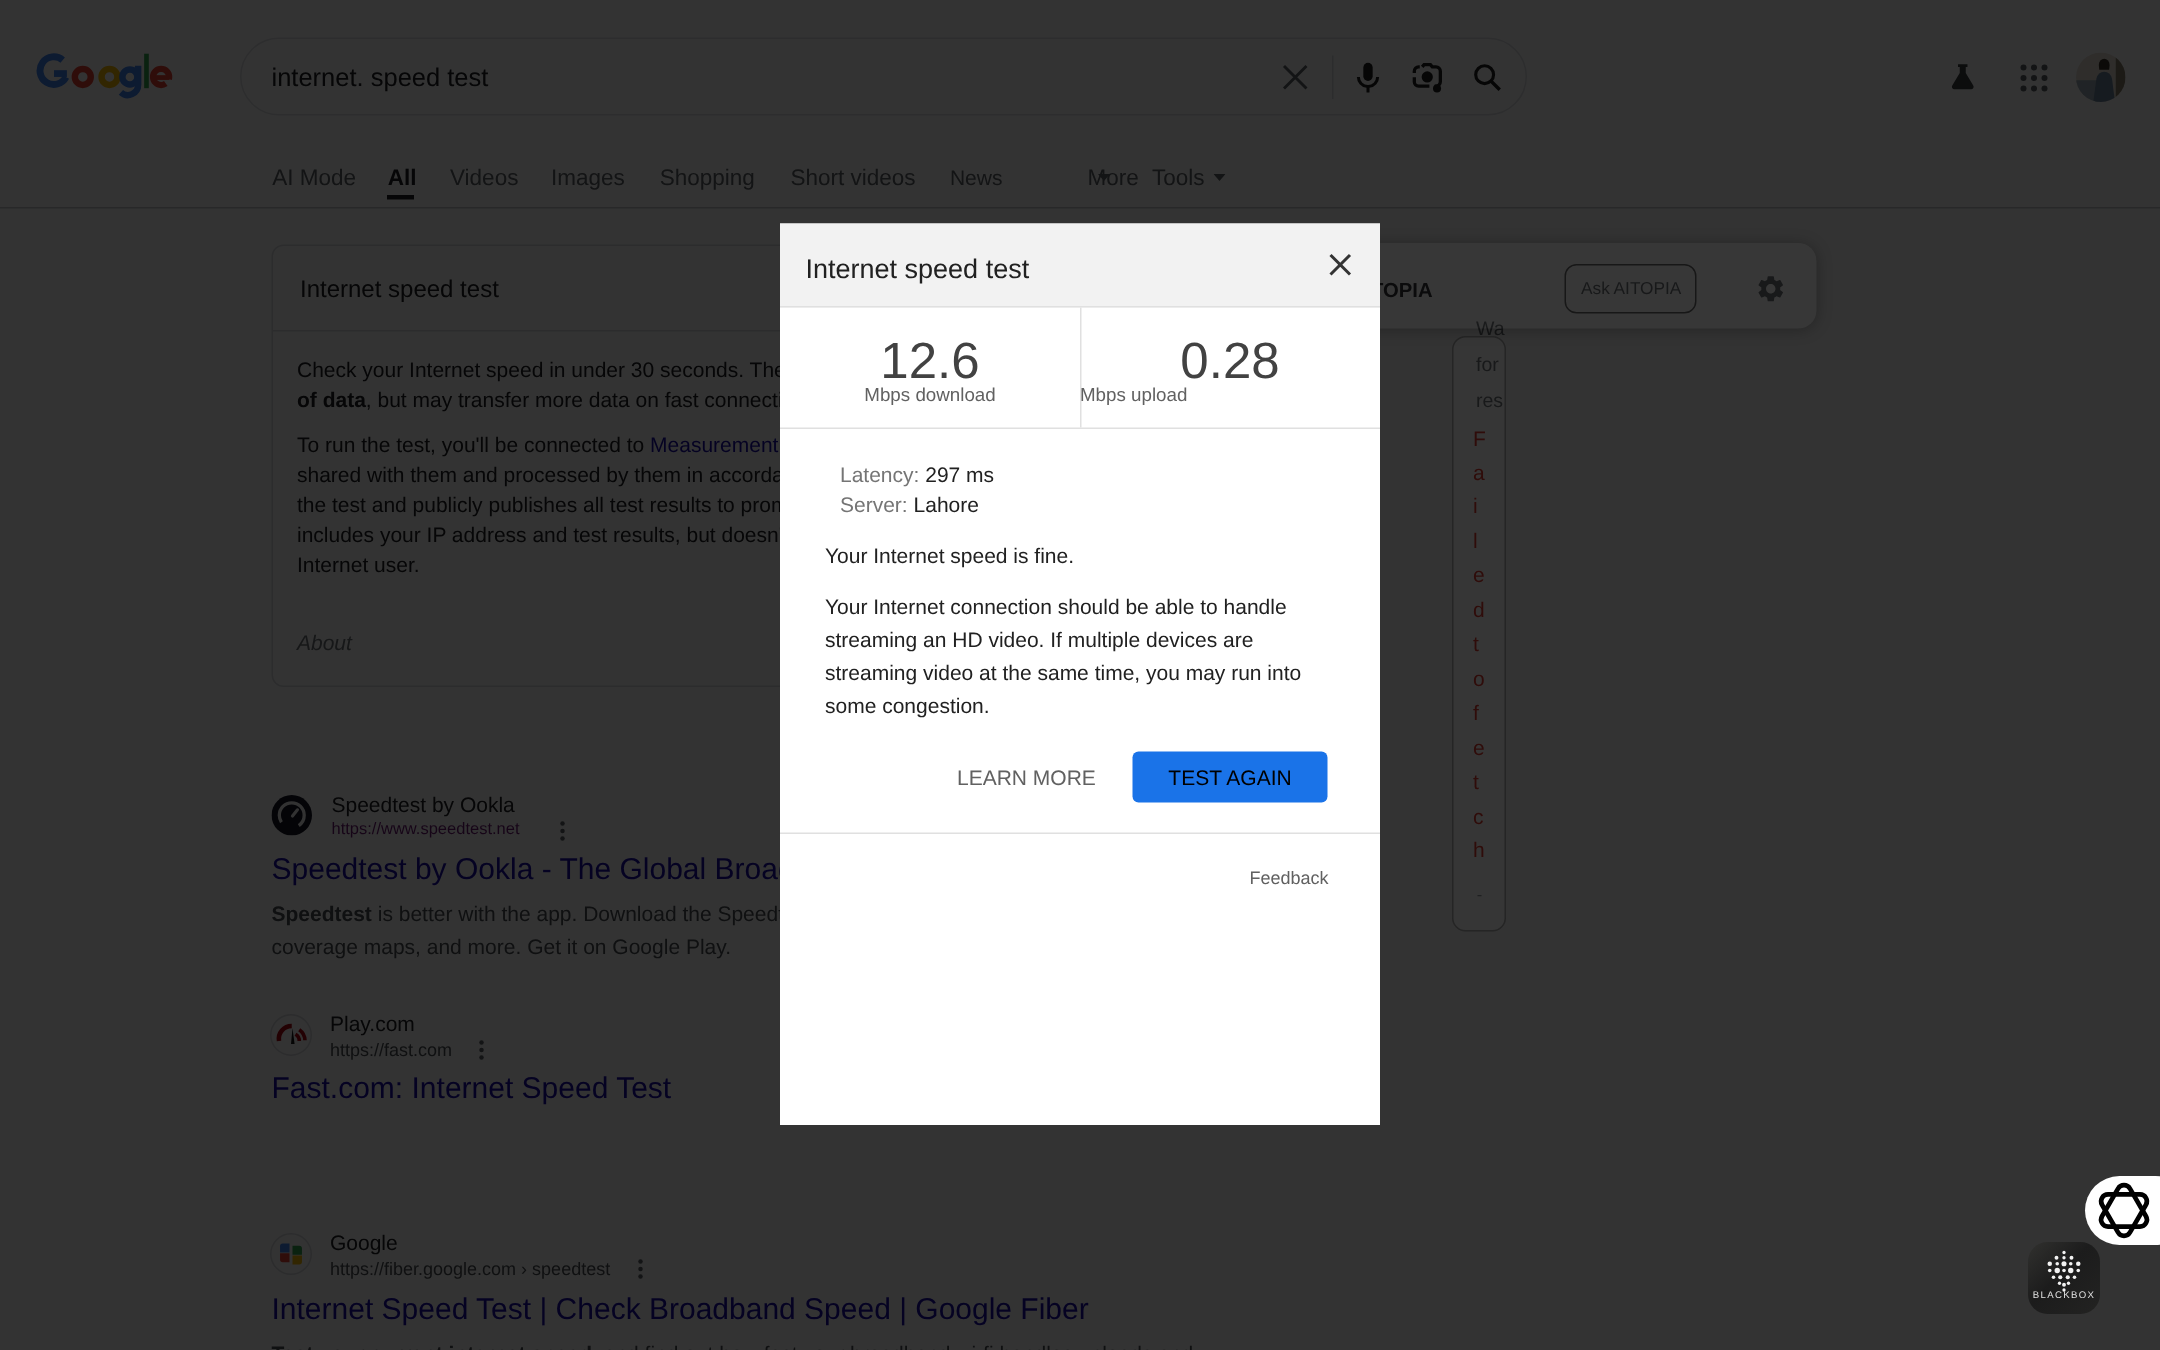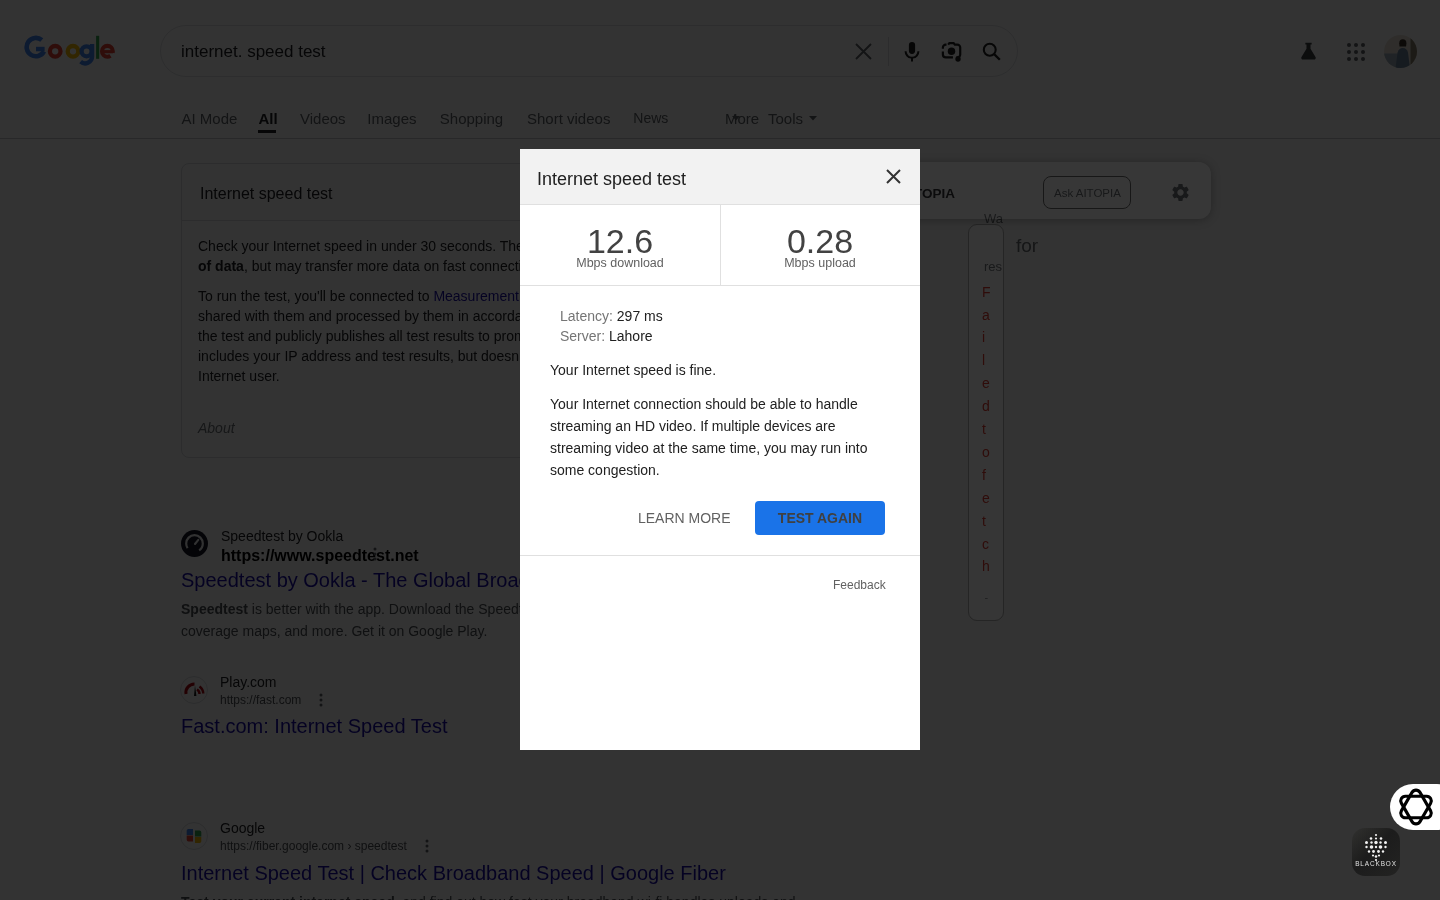--- a/index.html
+++ b/index.html
@@ -120,32 +120,32 @@
 
   <div class="abs nowrap" style="left:900.5px; top:185.5px; font-size:13.5px; font-weight:bold; color:#202124;">AITOPIA</div>
   <div class="abs" style="left:1043px; top:176px; width:88px; height:33px; border:1.5px solid #5a5a5a; border-radius:8px;"></div>
   <div class="abs nowrap" style="left:1054px; top:186.5px; font-size:11.5px; color:#5f6368;">Ask AITOPIA</div>
   <svg class="abs" style="left:1170px; top:182px;" width="21" height="21" viewBox="0 0 24 24">
     <path fill="#5f6368" d="M19.14 12.94c.04-.3.06-.61.06-.94 0-.32-.02-.64-.07-.94l2.03-1.58c.18-.14.23-.41.12-.61l-1.92-3.32c-.12-.22-.37-.29-.59-.22l-2.39.96c-.5-.38-1.03-.7-1.62-.94l-.36-2.54c-.04-.24-.24-.41-.48-.41h-3.84c-.24 0-.43.17-.47.41l-.36 2.54c-.59.24-1.13.57-1.62.94l-2.39-.96c-.22-.08-.47 0-.59.22L2.74 8.87c-.12.21-.08.47.12.61l2.03 1.58c-.05.3-.09.63-.09.94s.02.64.07.94l-2.03 1.58c-.18.14-.23.41-.12.61l1.92 3.32c.12.22.37.29.59.22l2.39-.96c.5.38 1.03.7 1.62.94l.36 2.54c.05.24.24.41.48.41h3.84c.24 0 .44-.17.47-.41l.36-2.54c.59-.24 1.13-.56 1.62-.94l2.39.96c.22.08.47 0 .59-.22l1.92-3.32c.12-.22.07-.47-.12-.61l-2.01-1.58zM12 15.6c-1.98 0-3.6-1.62-3.6-3.6s1.62-3.6 3.6-3.6 3.6 1.62 3.6 3.6-1.62 3.6-3.6 3.6z"></path>
   </svg>
 
   <div class="abs nowrap" style="left:984px; top:211px; font-size:13px; color:#6b6f73;">Wa</div>
   <div class="abs" style="left:968px; top:224px; width:36px; height:397px; border:1px solid #a8a8a8; border-radius:9px;"></div>
-  <div class="abs nowrap" style="left:984px; top:235px; font-size:19px; color:#6b6f73;margin-left:32px;">for</div>
+  <div class="abs nowrap" style="left:984px; top:235px; font-size:13px; color:#6b6f73;">for</div>
   <div class="abs nowrap" style="left:984px; top:259px; font-size:13px; color:#6b6f73;">res</div>
   <div class="abs" style="left:982px; top:280.6px; font-size:14px; color:#d93025; line-height:22.9px;">F<br>a<br>i<br>l<br>e<br>d<br>t<br>o<br>f<br>e<br>t<br>c<br>h</div>
   <div class="abs" style="left:984.5px; top:591px; font-size:11px; color:#8a8f94;">-</div>
 
   <svg class="abs" style="left:181px; top:530px;" width="27" height="27" viewBox="0 0 27 27">
     <circle cx="13.5" cy="13.5" r="13.5" fill="#141526"></circle>
     <circle cx="13.5" cy="13.5" r="8.3" fill="none" stroke="#fafafa" stroke-width="2.2" stroke-dasharray="8 13 100"></circle>
     <path d="M14 14 L17.3 9.9" stroke="#fafafa" stroke-width="2.1" stroke-linecap="round"></path>
   </svg>
   <div class="abs nowrap" style="left:221px; top:528px; font-size:14px; color:#202124;">Speedtest by Ookla</div>
-  <div class="abs nowrap" style="left:221px; top:547px; font-size:16px; color:#000000;font-weight:bold;">https://www.speedtest.net</div>
+  <div class="abs nowrap" style="left:221px; top:547px; font-size:11px; color:#701a75;">https://www.speedtest.net</div>
   <svg class="abs" style="left:368px; top:547px;" width="14" height="14" viewBox="0 0 14 14">
       <g fill="#5f6368">
         <circle cx="7" cy="2" r="1.5"></circle>
         <circle cx="7" cy="7" r="1.5"></circle>
         <circle cx="7" cy="12" r="1.5"></circle>
       </g>
     </svg>
   <div class="abs nowrap t20" style="left:181px; top:569px;">Speedtest by Ookla - The Global Broadband Speed Test</div>
   <div class="abs nowrap sn" style="left:181px; top:598px;"><b>Speedtest</b> is better with the app. Download the Speedtest app for Android to check your<br>coverage maps, and more. Get it on Google Play.</div>
 
@@ -197,29 +197,29 @@
     <div class="abs nowrap" style="left:17px; top:20px; font-size:18px; color:#212121;">Internet speed test</div>
     <svg class="abs" style="left:366px; top:20px;" width="15" height="15" viewBox="0 0 15 15">
       <path d="M1 1 L14 14 M14 1 L1 14" stroke="#333" stroke-width="2"></path>
     </svg>
 
     <div class="abs" style="left:200px; top:56px; width:1px; height:80px; background:#e0e0e0;"></div>
     <div class="abs" style="left:0; top:136px; width:400px; height:1px; background:#e0e0e0;"></div>
     <div class="abs" style="left:0; top:74px; width:200px; font-size:34px; color:#424242; text-align:center; line-height:36px;">12.6</div>
     <div class="abs" style="left:0; top:107px; width:200px; font-size:12.5px; color:#616161; text-align:center; line-height:14px;">Mbps download</div>
     <div class="abs" style="left:200px; top:74px; width:200px; font-size:34px; color:#424242; text-align:center; line-height:36px;">0.28</div>
-    <div class="abs" style="left:200px; top:107px; width:200px; font-size:12.5px; color:#616161; text-align:center; line-height:14px;">Mbps upload</div>
+    <div class="abs" style="left:200px; top:107px; width:200px; font-size:12.5px; color:#616161; text-align:left; line-height:14px;">Mbps upload</div>
 
     <div class="abs nowrap" style="left:40px; top:156.5px; font-size:14px; line-height:20px; color:#757575;">Latency: <span style="color:#212121;">297 ms</span><br>Server: <span style="color:#212121;">Lahore</span></div>
     <div class="abs nowrap" style="left:30px; top:213px; font-size:14px; color:#212121;">Your Internet speed is fine.</div>
     <div class="abs" style="left:30px; top:244px; width:330px; font-size:14px; line-height:22px; color:#212121;">Your Internet connection should be able to handle streaming an HD video. If multiple devices are streaming video at the same time, you may run into some congestion.</div>
 
     <div class="abs nowrap" style="left:118px; top:361px; font-size:14px; color:#616161;">LEARN MORE</div>
     <div class="abs" style="left:235px; top:352px; width:130px; height:34px; background:#1a73e8; border-radius:4px;"></div>
-    <div class="abs nowrap" style="left:235px; top:361px; width:130px; text-align:center; font-size:14px; font-weight:bold; color:#404040;">TEST AGAIN</div>
+    <div class="abs nowrap" style="left:235px; top:361px; width:130px; text-align:center; font-size:14px; font-weight:normal; color:#000000;">TEST AGAIN</div>
 
     <div class="abs" style="left:0; top:406px; width:400px; height:1px; background:#e0e0e0;"></div>
     <div class="abs nowrap" style="left:313px; top:429px; font-size:12px; color:#616161;">Feedback</div>
   </div>
 
   <div class="abs" style="left:1390px; top:784px; width:70px; height:45.5px; background:#fff; border-radius:23px; z-index:30;"></div>
   <svg class="abs" style="left:1397px; top:788px; z-index:31;" width="38" height="38" viewBox="0 0 38 38">
     <g fill="none" stroke="#000" stroke-width="3.1">
       <path d="M 22.98 4.40 L 33.64 22.85 A 4.6 4.6 0 0 1 29.65 29.75 L 8.35 29.75 A 4.6 4.6 0 0 1 4.36 22.85 L 15.02 4.40 A 4.6 4.6 0 0 1 22.98 4.40 Z"></path>
       <path d="M 15.02 33.60 L 4.36 15.15 A 4.6 4.6 0 0 1 8.35 8.25 L 29.65 8.25 A 4.6 4.6 0 0 1 33.64 15.15 L 22.98 33.60 A 4.6 4.6 0 0 1 15.02 33.60 Z"></path>

